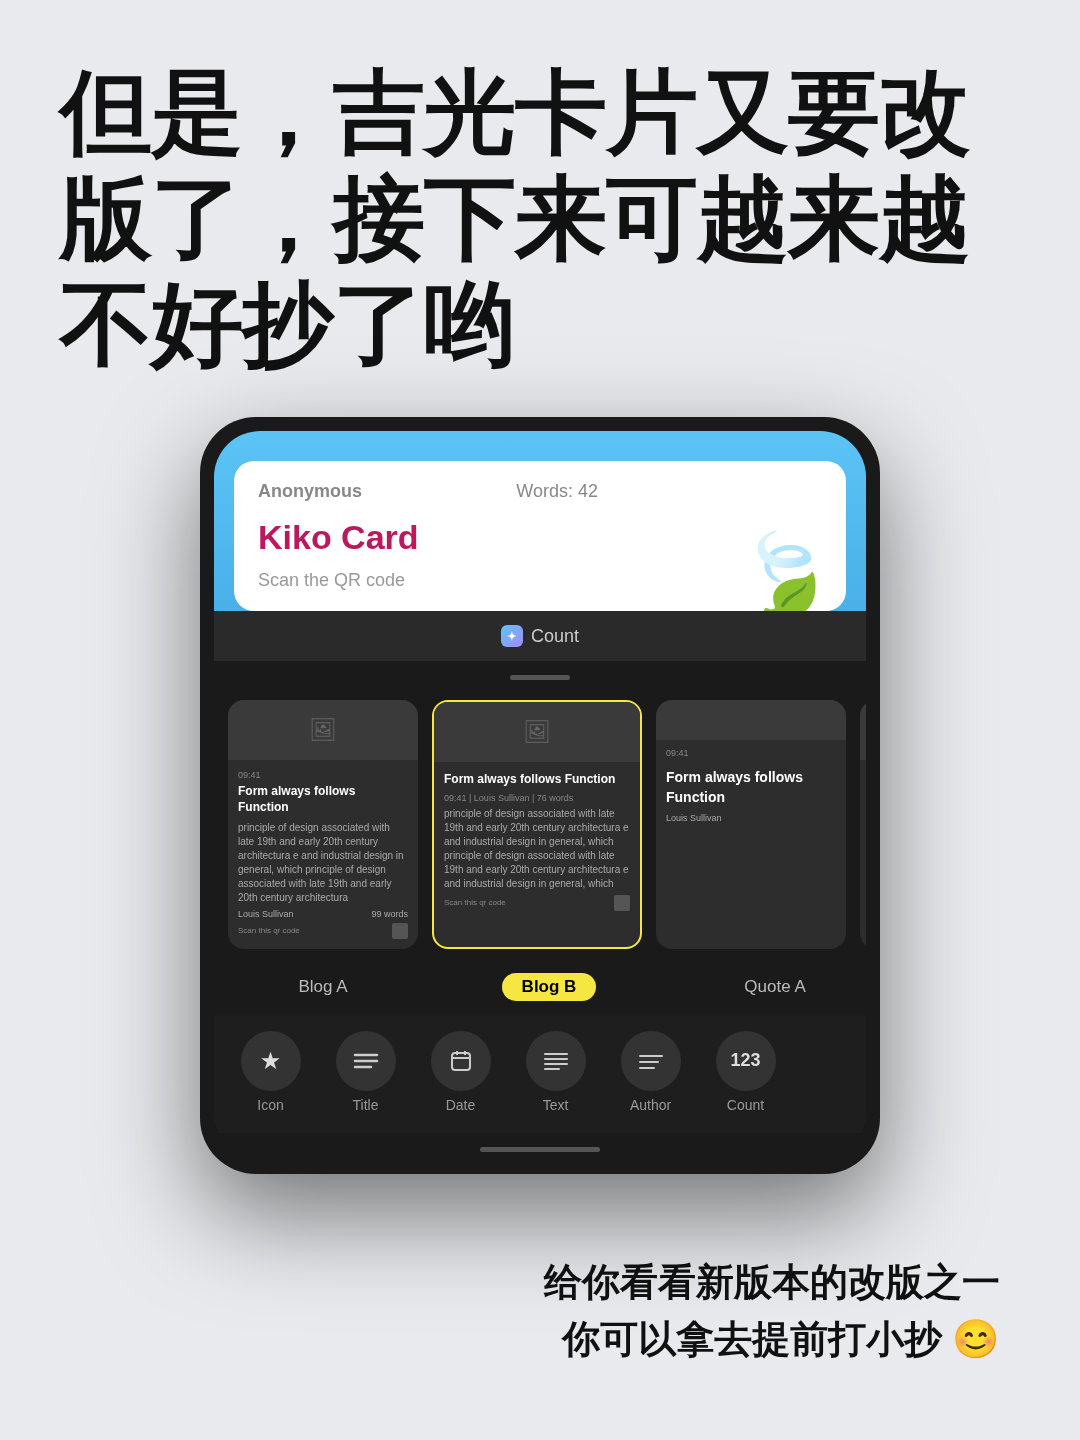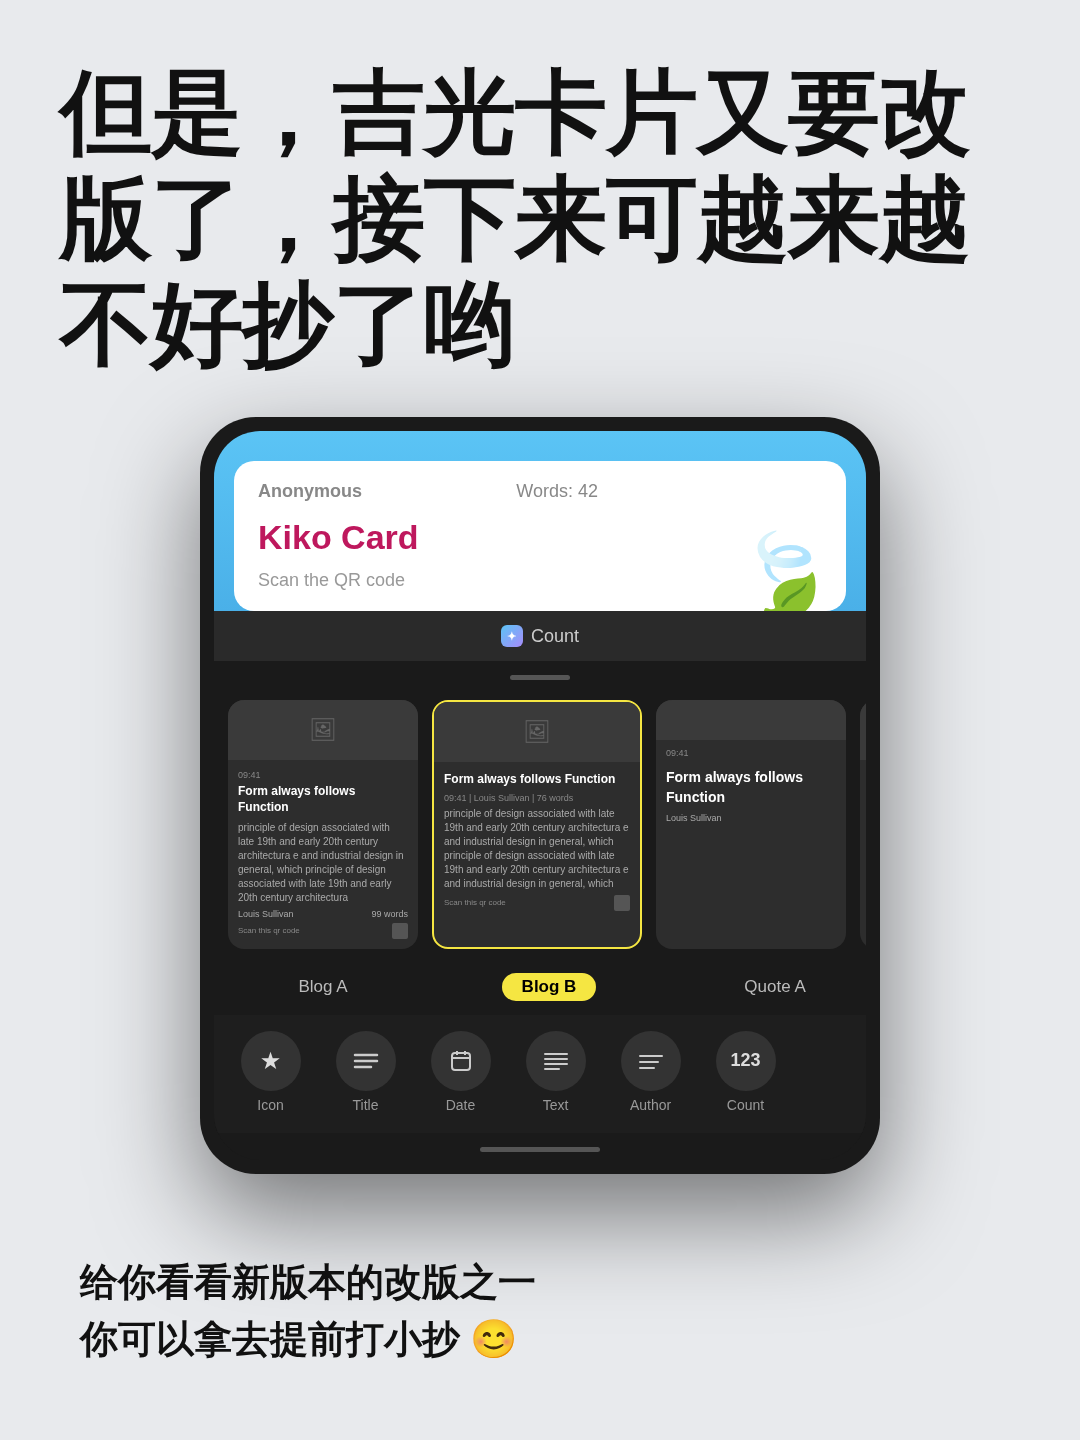--- a/index.html
+++ b/index.html
@@ -302,21 +302,21 @@
     .home-indicator {
       width: 120px;
       height: 5px;
       background: #555;
       border-radius: 3px;
       margin: 14px auto 8px;
     }
 
     
     .footer-section {
-      text-align: left;
+      text-align: right;
       padding: 20px 80px 60px;
     }
     .footer-text {
       font-size: 38px;
       font-weight: 700;
       color: #111;
       line-height: 1.5;
     }
   </style>
 </head>

